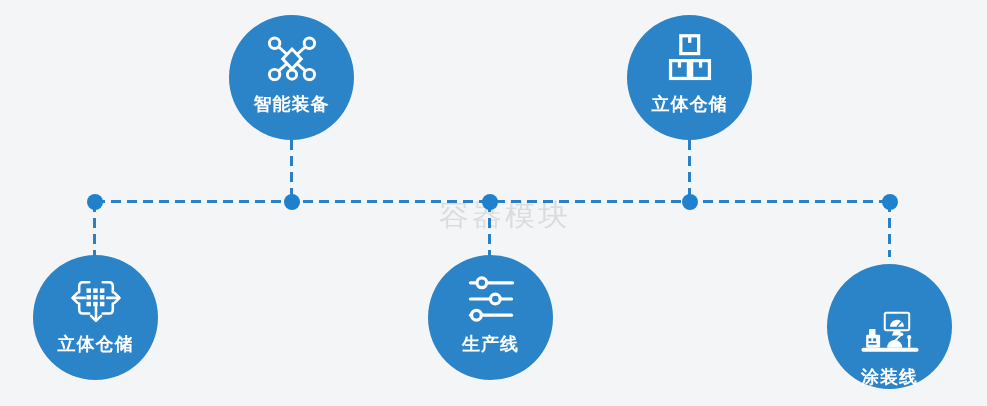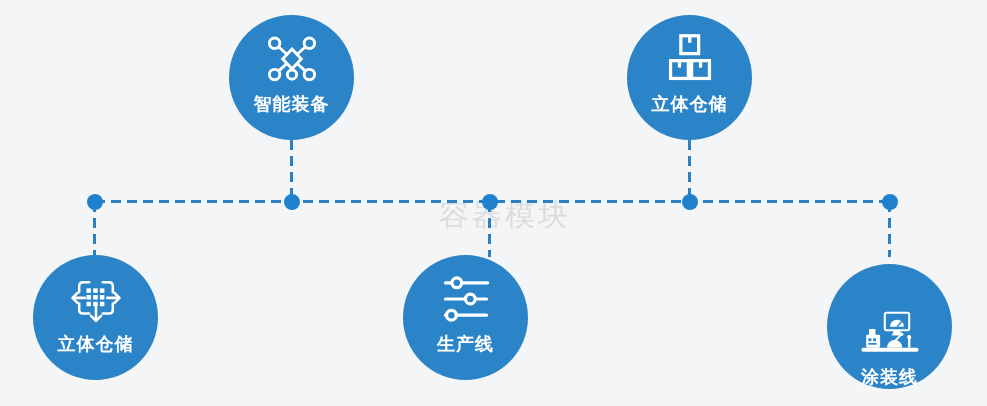--- a/index.html
+++ b/index.html
@@ -37,21 +37,21 @@
   .dot-4 { left:682px; }
   .dot-5 { left:882px; }
   .node {
     position:absolute; width:125px; height:125px; border-radius:50%;
     background:#2b84c8; z-index:4;
     display:flex; flex-direction:column; align-items:center;
   }
   .node-smart      { left:229px; top:15px; }
   .node-warehouse  { left:627px; top:15px;text-align:center; }
   .node-logistics  { left:33px;  top:255px; }
-  .node-production { left:403px; top:255px; }
+  .node-production { left:428px; top:255px; }
   .node-painting   { left:827px; top:264px;justify-content:flex-end; }
   .node .icon {
     margin-top:16px; height:56px; width:66px;
     display:flex; align-items:center; justify-content:center;
   }
   .node .label {
     margin-top:5px; color:#ffffff; font-size:18px; font-weight:700;
     letter-spacing:1px; white-space:nowrap;
   }
 </style>

